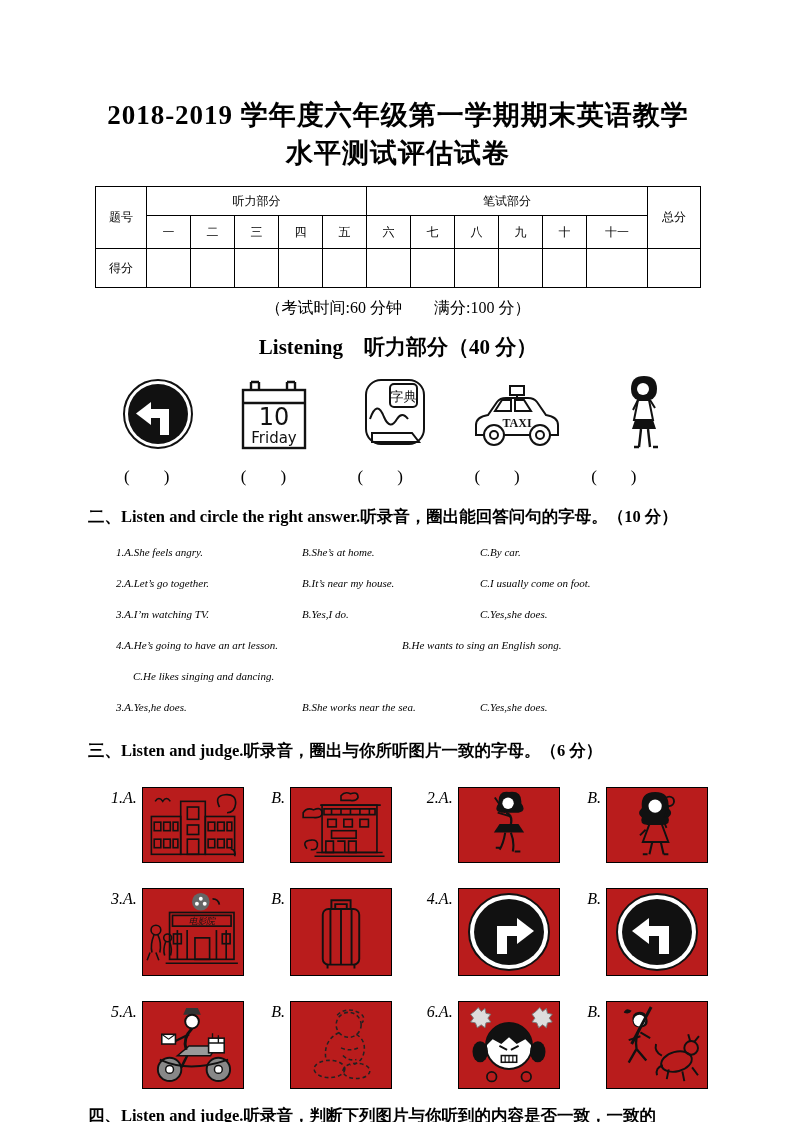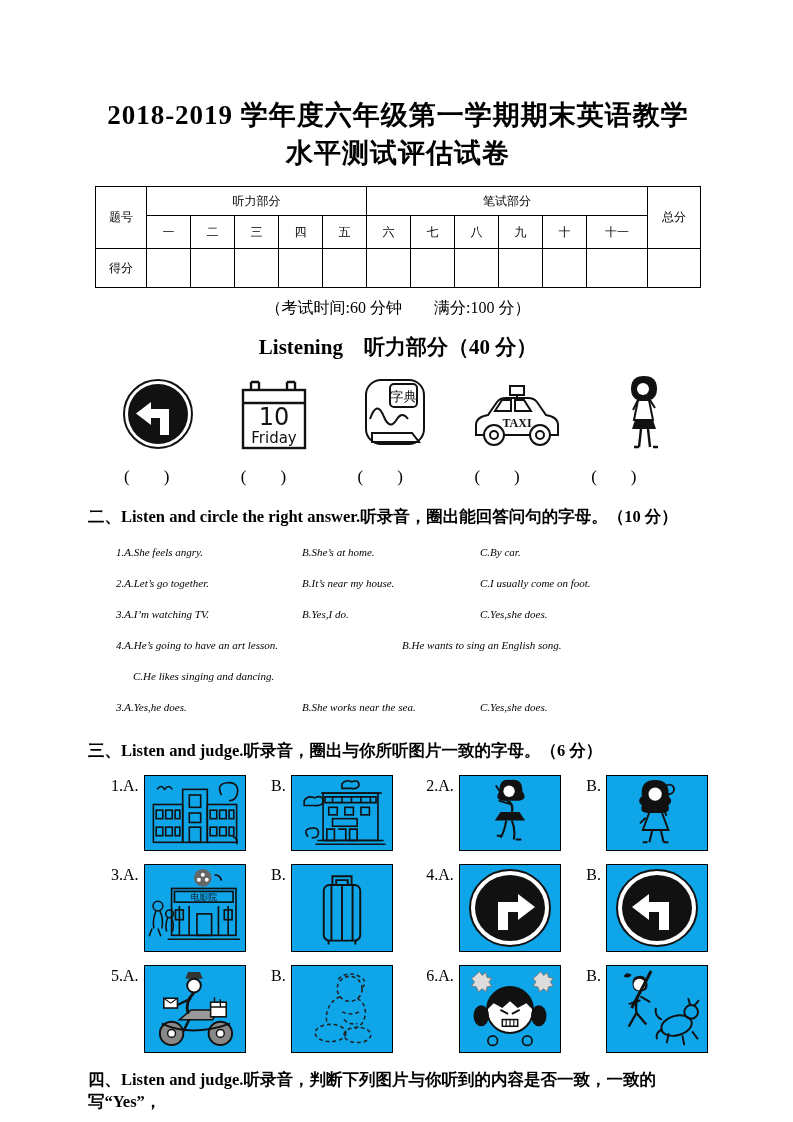--- a/index.html
+++ b/index.html
@@ -29,25 +29,25 @@
 
   .answers-row { display:flex; padding-left:36px; margin-top:8px; font-size:17px; }
   .answers-row span { display:inline-block; width:60px; margin-right:60px; white-space:pre; }
 
   .opt-block { margin-top:8px; }
   .opt-row { display:grid; grid-template-columns:186px 178px 1fr; padding-left:28px; height:31px; font-size:11px; align-items:center;font-style:italic; }
   .opt-row.wide { grid-template-columns:286px 1fr; }
   .opt-row.indent { grid-template-columns:1fr; }
   .opt-row.indent span { padding-left:17px; }
 
-  .judge-row { display:flex; padding-left:23px; margin-top:13px; }
+  .judge-row { display:flex; padding-left:23px; margin-top:25px;font-style:italic; }
   .judge-cell { display:flex; align-items:flex-start; }
   .jc-1 { width:166px; } .jc-2 { width:161px; } .jc-3 { width:166px; } .jc-4 { width:auto; }
   .judge-cell .lbl { font-size:16px; padding-right:5px; padding-top:2px; white-space:nowrap; }
-  .judge-box { border:1.6px solid #000; background:#0ea5e9; display:flex; align-items:center; justify-content:center; overflow:hidden; }
+  .judge-box { border:1.6px solid #000; background:#b91c1c; display:flex; align-items:center; justify-content:center; overflow:hidden; }
   .bx-sm { width:100px; height:74px; }
   .bx-md { width:100px; height:86px; }
   svg { display:block; }
   .sec4 { margin-top:16px; }
 </style>
 </head>
 <body>
 
 <div class="page">
 <div class="content">

